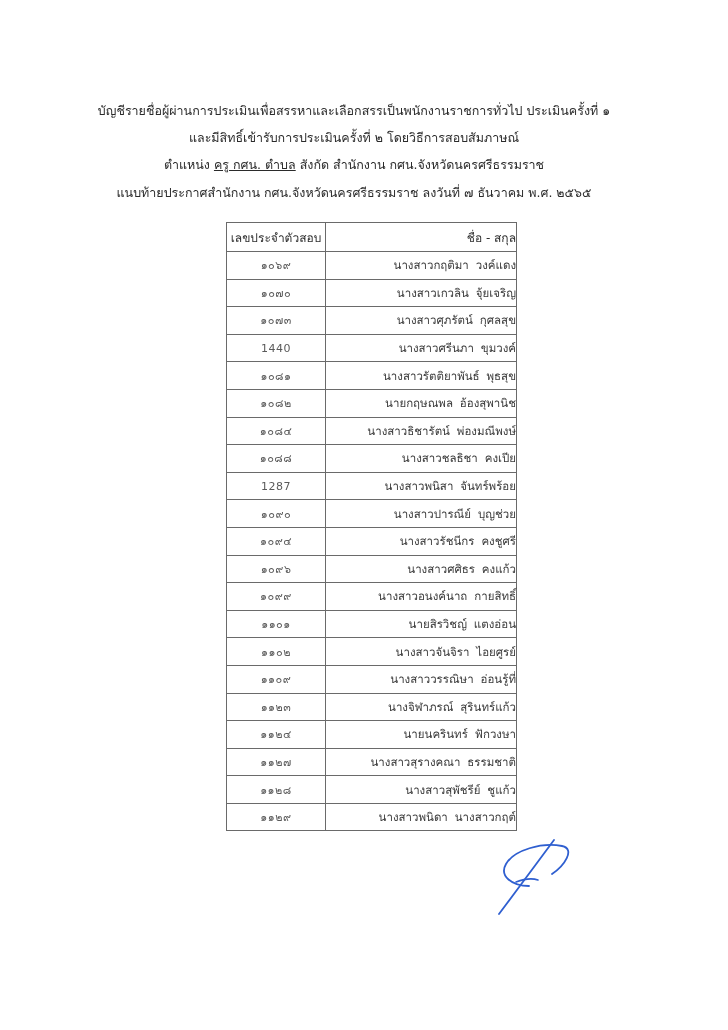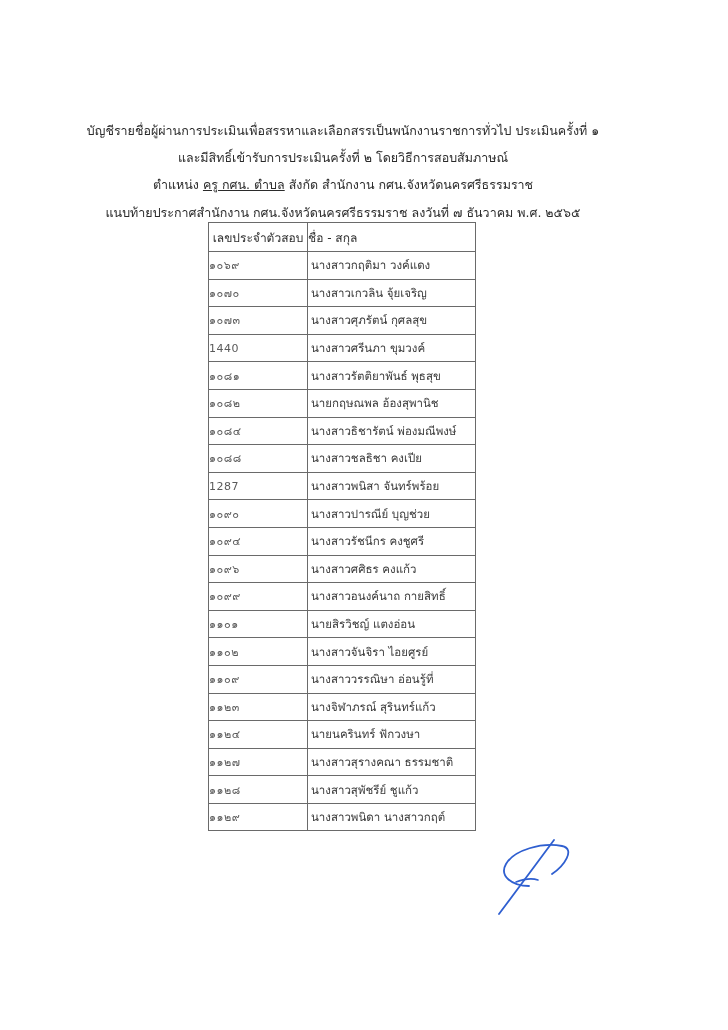--- a/index.html
+++ b/index.html
@@ -2,38 +2,38 @@
 <html><head>
   <meta charset="utf-8">
   <style>
     html, body { margin: 0; padding: 0; }
     body {
       width: 728px; height: 1030px; background: #ffffff;
       position: relative; overflow: hidden;
       font-family: "DejaVu Sans", sans-serif; color: #2a2a2a;
     }
     .heading {
-      position: absolute; left: 1px; width: 684px; text-align: center;
-      font-size: 12.5px; color: #2b2b2b; line-height: 16px; white-space: nowrap; margin-top: 20px;
+      position: absolute; left: 12px; width: 684px; text-align: center;
+      font-size: 12.5px; color: #2b2b2b; line-height: 16px; white-space: nowrap;
     }
     .u { text-decoration: underline; text-align: right; }
     table.list {
-      position: absolute; left: 208px; top: 222px;
-      width: 268px; border-collapse: collapse;
+      position: absolute; left: 226px; top: 222px;
+      width: 291px; border-collapse: collapse;
       font-size: 11.5px; color: #3a3a3a;
     }
     table.list th, table.list td {
       border: 1px solid #6a6a6a; padding: 0; height: 26.6px;
       font-weight: normal; white-space: nowrap;
     }
     table.list th { height: 28px; color: #2e2e2e; font-size: 12px; }
     table.list th.c1 { width: 98px; text-align: center; }
-    table.list th.c2 { text-align: left; }
-    table.list td.c1 { text-align: left; color: #5a5a5a; font-size: 11px; letter-spacing: 0.5px; }
-    table.list td.c2 { text-align: left; padding-left: 3px; }
+    table.list th.c2 { text-align: right; }
+    table.list td.c1 { text-align: center; color: #5a5a5a; font-size: 11px; letter-spacing: 0.5px; }
+    table.list td.c2 { text-align: right; padding-left: 3px; font-family: Liberation Mono, monospace; }
     .sig { position: absolute; left: 494px; top: 834px; }
   </style>
 </head>
 <body>
 
 <div class="heading" style="top:103px;">บัญชีรายชื่อผู้ผ่านการประเมินเพื่อสรรหาและเลือกสรรเป็นพนักงานราชการทั่วไป ประเมินครั้งที่ ๑</div>
 <div class="heading" style="top:130px;">และมีสิทธิ์เข้ารับการประเมินครั้งที่ ๒ โดยวิธีการสอบสัมภาษณ์</div>
 <div class="heading" style="top:157px;">
   <span>ตำแหน่ง </span><span class="u">ครู กศน. ตำบล</span><span>  สังกัด สำนักงาน กศน.จังหวัดนครศรีธรรมราช</span>
 </div>

